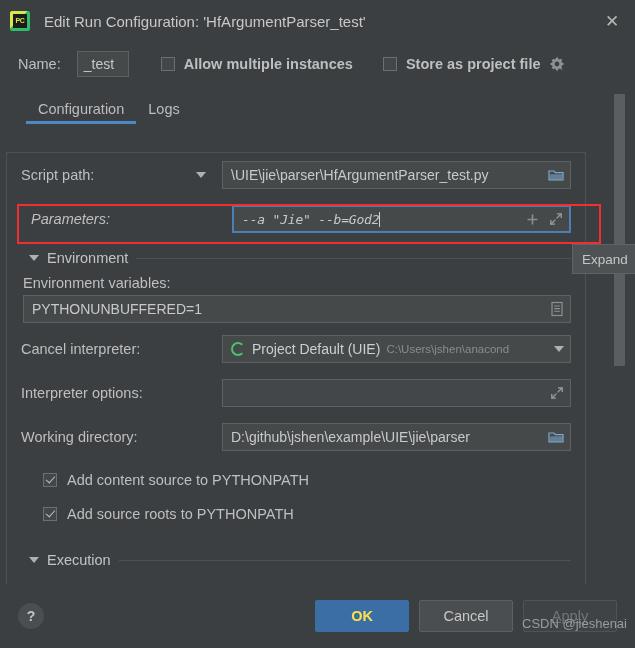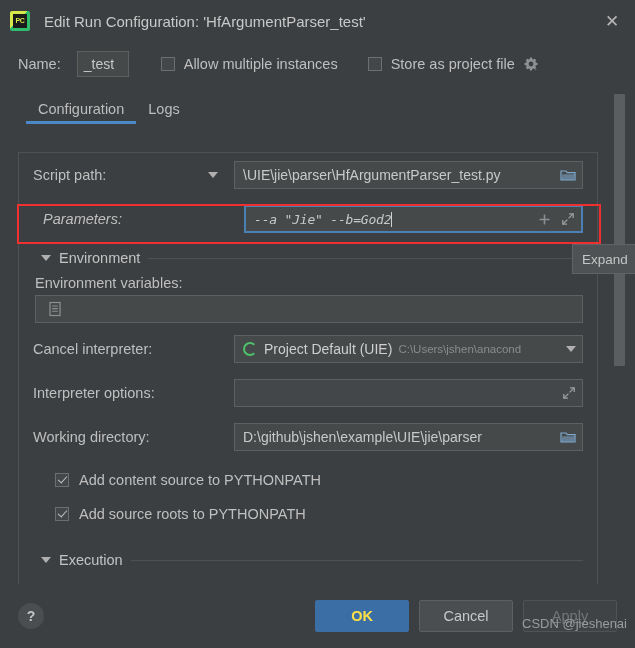--- a/index.html
+++ b/index.html
@@ -74,21 +74,21 @@
     width: 52px; height: 26px;
     background: #45494a;
     border: 1px solid #5e6060;
     color: #c8c8c8;
     font-size: 14px;
     padding: 0 6px;
     line-height: 24px;
     white-space: nowrap;
     overflow: hidden;
   }
-  .cb-wrap { display: flex; align-items: center; gap: 9px; cursor: pointer; }
+  .cb-wrap { display: flex; align-items: center; gap: 9px; cursor: pointer; font-weight: bold; }
   .cb {
     width: 14px; height: 14px;
     border: 1px solid #6b6f70;
     background: #43474a;
     flex: 0 0 auto;
     position: relative;
   }
   .cb.checked::after {
     content: "";
     position: absolute;
@@ -126,21 +126,21 @@
     content: "";
     position: absolute;
     left: 0; right: 0; bottom: 0;
     height: 3px;
     background: #4a88c7;
   }
 
   
   .body-panel {
     position: absolute;
-    left: 18px;
+    left: 6px;
     top: 152px;
     width: 580px;
     height: 432px;
     border-top: 1px solid #4f5254;
     border-left: 1px solid #4f5254;
     border-right: 1px solid #4f5254;
     padding: 0;
     overflow: hidden;
   }
 
@@ -435,20 +435,21 @@
   </div>
 
   <div class="section">
     <span class="tri"></span>
     <span class="section-title">Environment</span>
     <span class="section-line"></span>
   </div>
 
   <div class="envvar-label">Environment variables:</div>
   <div class="field envvar-field">
+    <span class="val">PYTHONUNBUFFERED=1</span>
     <span class="list-icon">
       <svg width="14" height="16" viewBox="0 0 14 16">
         <rect x="2" y="1.5" width="10" height="13" fill="none" stroke="#8e9192" stroke-width="1.2"></rect>
         <path d="M4.2 5h5.6M4.2 7.6h5.6M4.2 10.2h5.6" stroke="#8e9192" stroke-width="1.1"></path>
       </svg>
     </span>
   </div>
 
   <div class="frow interp-row" style="margin-top:4px;">
     <span class="flabel">Cancel interpreter:</span>

